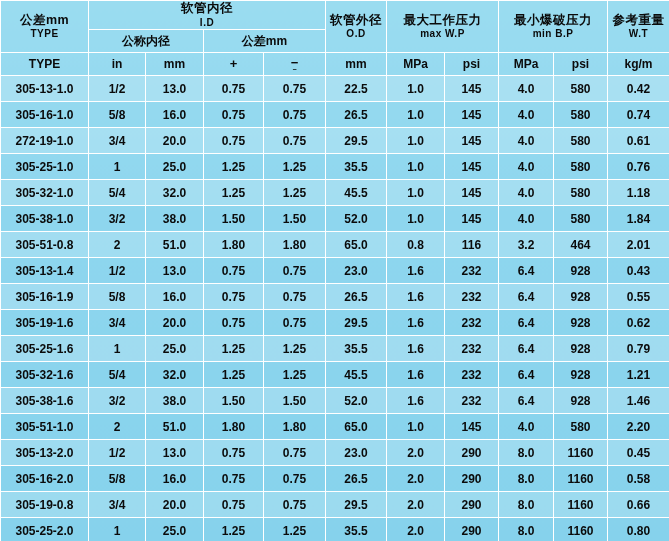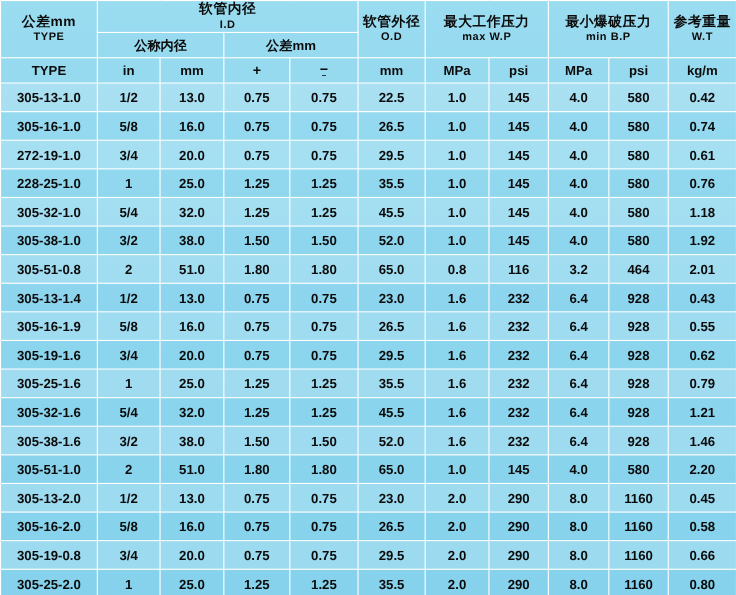--- a/index.html
+++ b/index.html
@@ -196,21 +196,21 @@
         <td>0.75</td>
         <td>0.75</td>
         <td>29.5</td>
         <td>1.0</td>
         <td>145</td>
         <td>4.0</td>
         <td>580</td>
         <td>0.61</td>
       </tr>
       <tr class="data">
-        <td class="code">228-25-1.0</td>
+        <td class="code">305-25-1.0</td>
         <td>1</td>
         <td>25.0</td>
         <td>1.25</td>
         <td>1.25</td>
         <td>35.5</td>
         <td>1.0</td>
         <td>145</td>
         <td>4.0</td>
         <td>580</td>
         <td>0.76</td>
@@ -232,21 +232,21 @@
         <td class="code">305-38-1.0</td>
         <td>3/2</td>
         <td>38.0</td>
         <td>1.50</td>
         <td>1.50</td>
         <td>52.0</td>
         <td>1.0</td>
         <td>145</td>
         <td>4.0</td>
         <td>580</td>
-        <td>1.92</td>
+        <td>1.84</td>
       </tr>
       <tr class="data row-alt">
         <td class="code">305-51-0.8</td>
         <td>2</td>
         <td>51.0</td>
         <td>1.80</td>
         <td>1.80</td>
         <td>65.0</td>
         <td>0.8</td>
         <td>116</td>

